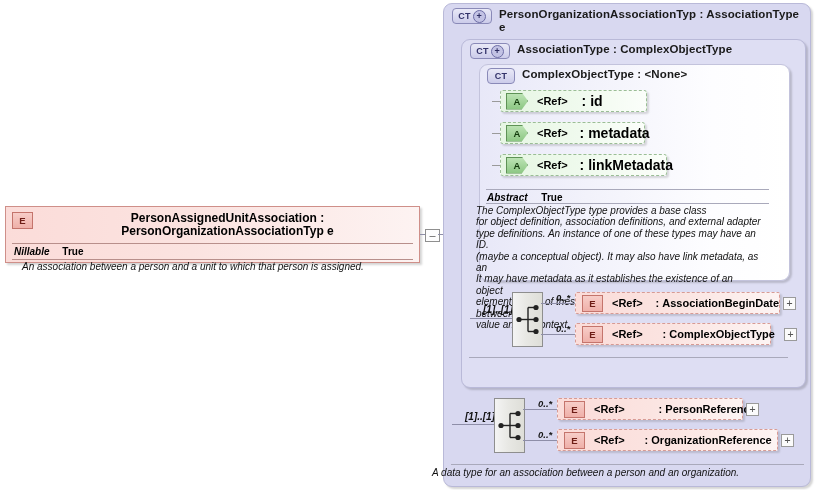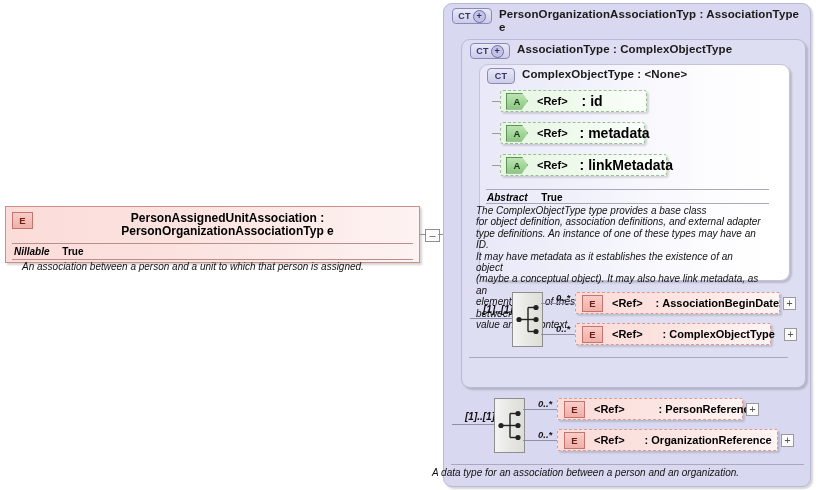--- a/index.html
+++ b/index.html
@@ -234,22 +234,22 @@
   <div style="position:absolute;left:486px;top:189px;width:283px;height:1px;background:#a9a9bb;"></div>
   <div class="prop-row" style="left:487px;top:192px;">
     <span class="prop-key">Abstract</span>
     <span class="prop-val" style="margin-left:11px;">True</span>
   </div>
   <div style="position:absolute;left:486px;top:203px;width:283px;height:1px;background:#a9a9bb;"></div>
   <div class="doc" style="left:476px;top:205px;width:285px;">
     <div>The ComplexObjectType type provides a base class</div>
     <div>for object definition, association definitions, and external adapter</div>
     <div>type definitions. An instance of one of these types may have an ID.</div>
+    <div>(maybe a conceptual object). It may also have link metadata, as an</div>
     <div>It may have metadata as it establishes the existence of an object</div>
-    <div>(maybe a conceptual object). It may also have link metadata, as an</div>
     <div>element of one of these types establishes a relationship between its</div>
     <div>value and its context.</div>
   </div>
 
   <div class="hline" style="left:470px;top:318px;width:42px;"></div>
   <div class="card" style="left:483px;top:304px;">[1]..[1]</div>
   <div class="seq" style="left:512px;top:292px;width:29px;height:53px;">
     <svg width="29" height="53" viewBox="0 0 29 53">
       <circle cx="6" cy="26.5" r="2.6" fill="#222"></circle>
       <line x1="8" y1="26.5" x2="15" y2="26.5" stroke="#222" stroke-width="1.4"></line>

